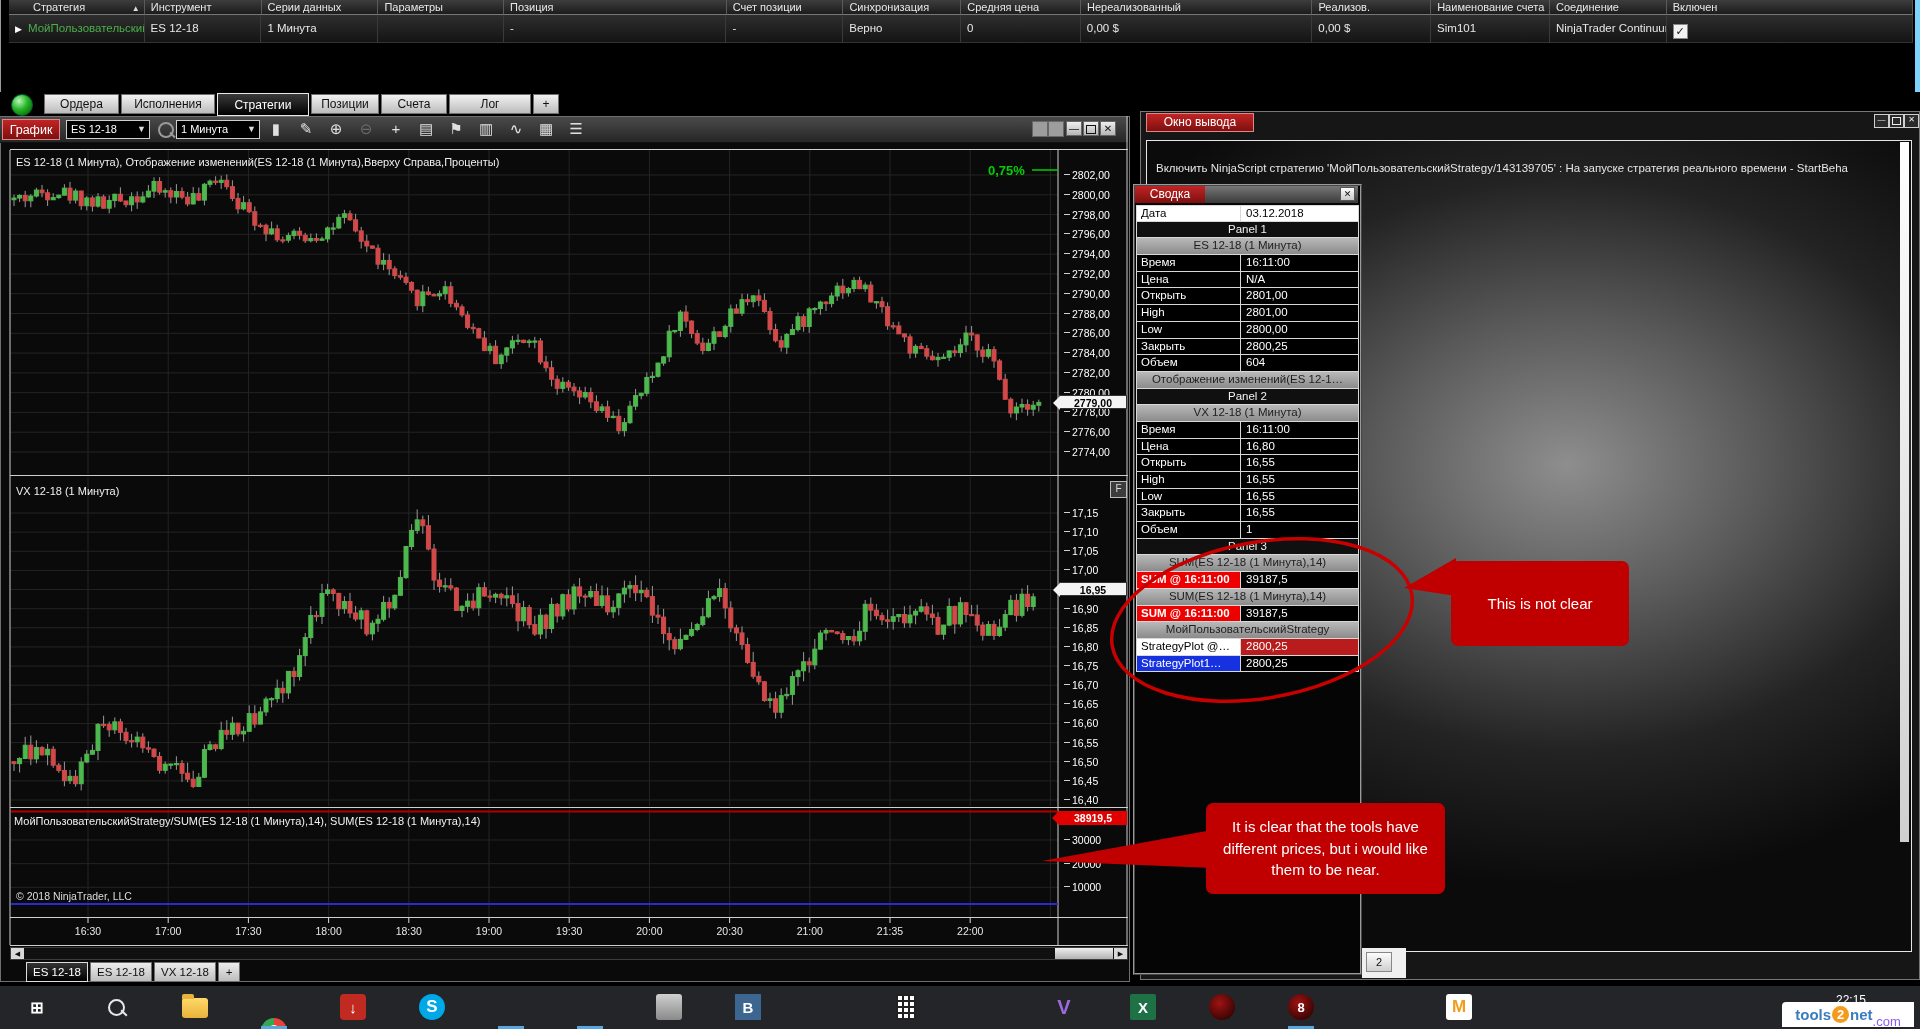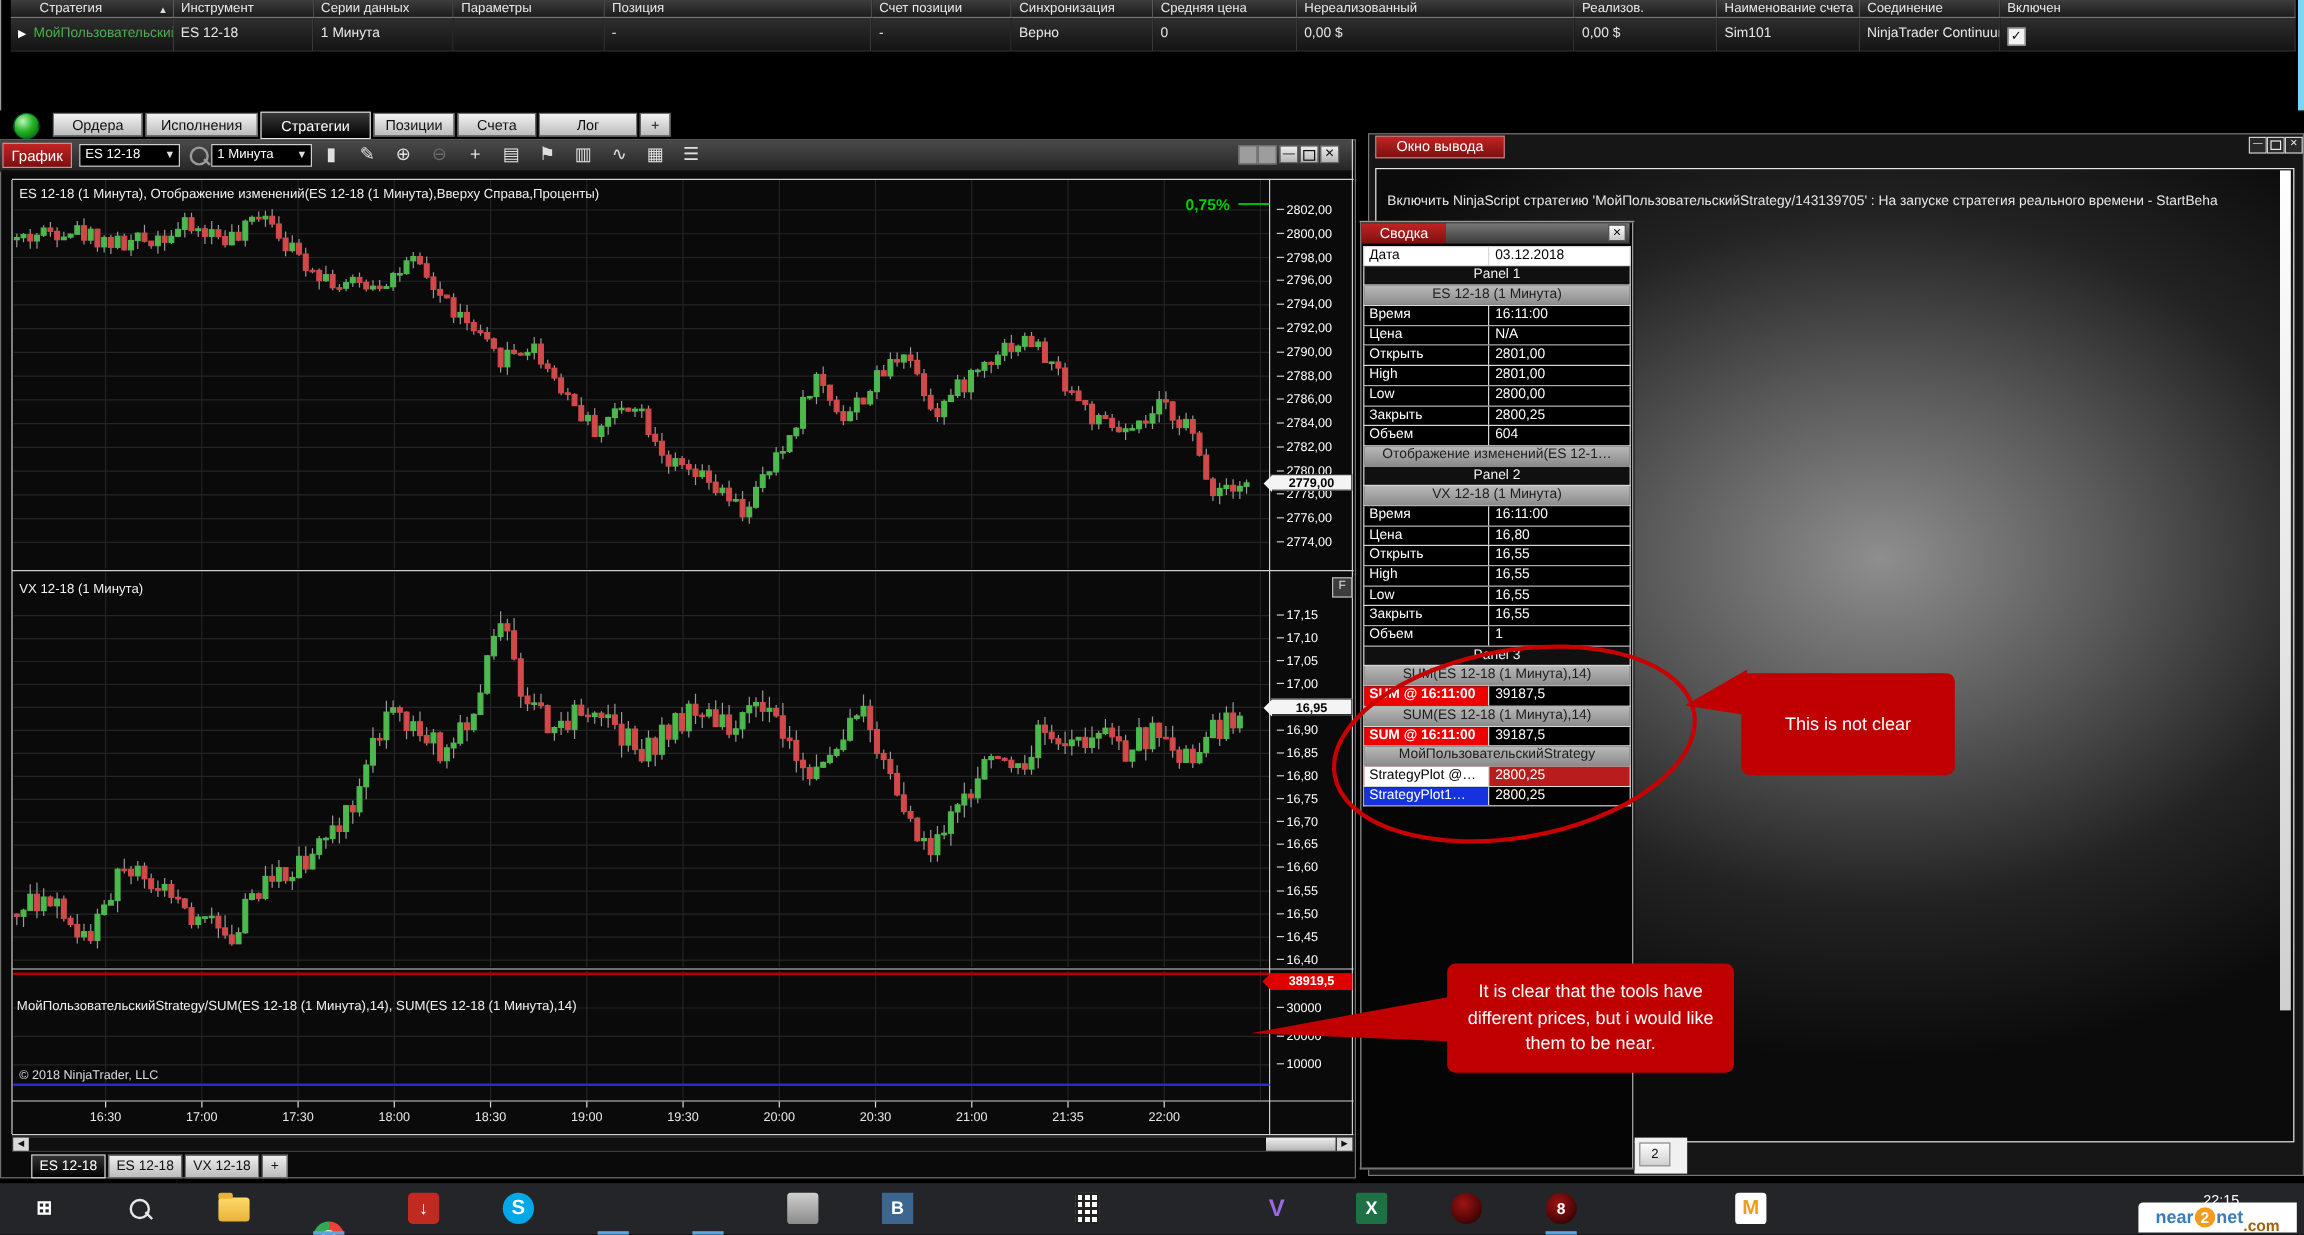--- a/index.html
+++ b/index.html
@@ -126,21 +126,21 @@
   .ti-excel{background:#1e7145;color:#fff;font-size:15px;border-radius:2px;}
   .ti-ninjatrader{background:radial-gradient(circle at 40% 35%,#a01313,#3c0404 75%);border-radius:50%;}
   .ti-ninjatrader8{background:radial-gradient(circle at 40% 35%,#a01313,#3c0404 75%);border-radius:50%;color:#fff;font-size:13px;}
   .ti-mail-ru{background:#fff;color:#f39b1d;font-size:17px;border-radius:3px;}
   #tbtime{left:1836px;top:993px;color:#fff;font-size:12px;z-index:51;}
   #watermark{left:1782px;top:1002px;width:132px;height:25px;background:#fff;border-radius:4px 0 0 0;z-index:55;
              display:flex;align-items:center;justify-content:center;font-size:15px;font-weight:bold;}
   #watermark .c1{color:#3a7dbd;}
   #watermark .c2{display:inline-block;width:17px;height:17px;border-radius:50%;background:#f39b1d;color:#fff;
                  font-size:13px;line-height:17px;text-align:center;margin:0 1px;}
-  #watermark .c3{color:#a16207;font-weight:bold;font-size:13px;margin-top:13px;}
+  #watermark .c3{color:#8b5cf6;font-weight:normal;font-size:13px;margin-top:13px;}
 </style>
 </head>
 <body>
 
 <div class="abs" id="sgrid">
   <div class="sg-h" id="sg-h">
       <div class="sg-hc" style="width: 137px; padding-left: 24px;">Стратегия<span class="sortarrow">▲</span></div>
       <div class="sg-hc" style="width: 118px;">Инструмент</div>
       <div class="sg-hc" style="width: 118px;">Серии данных</div>
       <div class="sg-hc" style="width: 127px;">Параметры</div>
@@ -1055,21 +1055,21 @@
     </g>
     <line x1="11" y1="811.5" x2="1058" y2="811.5" stroke="#b00000" stroke-width="2"></line>
     <line x1="11" y1="904" x2="1058" y2="904" stroke="#2a2ad0" stroke-width="2"></line>
     <line x1="1032" y1="170" x2="1058" y2="170" stroke="#00cf00" stroke-width="1.5"></line>
   </svg>
 
 <div class="panel-label" style="left:16px;top:156px;">ES 12-18 (1 Минута), Отображение изменений(ES 12-18 (1 Минута),Вверху Справа,Проценты)</div>
 <div class="pct" style="left:988px;top:163px;">0,75%</div>
 <div class="panel-label" style="left:16px;top:485px;">VX 12-18 (1 Минута)</div>
 <div class="abs fbtn">F</div>
-<div class="panel-label" style="left:14px;top:815px;margin-top:18px;">МойПользовательскийStrategy/SUM(ES 12-18 (1 Минута),14), SUM(ES 12-18 (1 Минута),14)</div>
+<div class="panel-label" style="left:14px;top:815px;">МойПользовательскийStrategy/SUM(ES 12-18 (1 Минута),14), SUM(ES 12-18 (1 Минута),14)</div>
 <div class="panel-label" style="left:16px;top:890px;font-size:10.5px;color:#dcdcdc;">© 2018 NinjaTrader, LLC</div>
 <div id="axes">
     <div class="abs axis-tick" style="left: 1072px; top: 169px;">2802,00<i></i></div>
     <div class="abs axis-tick" style="left: 1072px; top: 188.786px;">2800,00<i></i></div>
     <div class="abs axis-tick" style="left: 1072px; top: 208.572px;">2798,00<i></i></div>
     <div class="abs axis-tick" style="left: 1072px; top: 228.358px;">2796,00<i></i></div>
     <div class="abs axis-tick" style="left: 1072px; top: 248.144px;">2794,00<i></i></div>
     <div class="abs axis-tick" style="left: 1072px; top: 267.93px;">2792,00<i></i></div>
     <div class="abs axis-tick" style="left: 1072px; top: 287.716px;">2790,00<i></i></div>
     <div class="abs axis-tick" style="left: 1072px; top: 307.502px;">2788,00<i></i></div>
@@ -1262,17 +1262,17 @@
     <div class="ticon ti-calculator" style="left: 893px;"></div>
     <div class="ticon ti-visual-studio" style="left: 1051px;">V</div>
     <div class="ticon ti-excel" style="left: 1130px;">X</div>
     <div class="ticon ti-ninjatrader" style="left: 1209px;"></div>
     <div class="ticon ti-ninjatrader8" style="left: 1288px;">8</div>
     <div class="tun" style="left: 1288px;"></div>
     <div class="ticon ti-mail-ru" style="left: 1446px;">M</div>
   </div>
 <div class="abs" id="tbtime">22:15</div>
 <div class="abs" id="watermark">
-  <span class="c1">near</span>
+  <span class="c1">tools</span>
     <span class="c2">2</span>
     <span class="c1">net</span>
     <span class="c3">.com</span>
 </div>
 
 </body></html>

